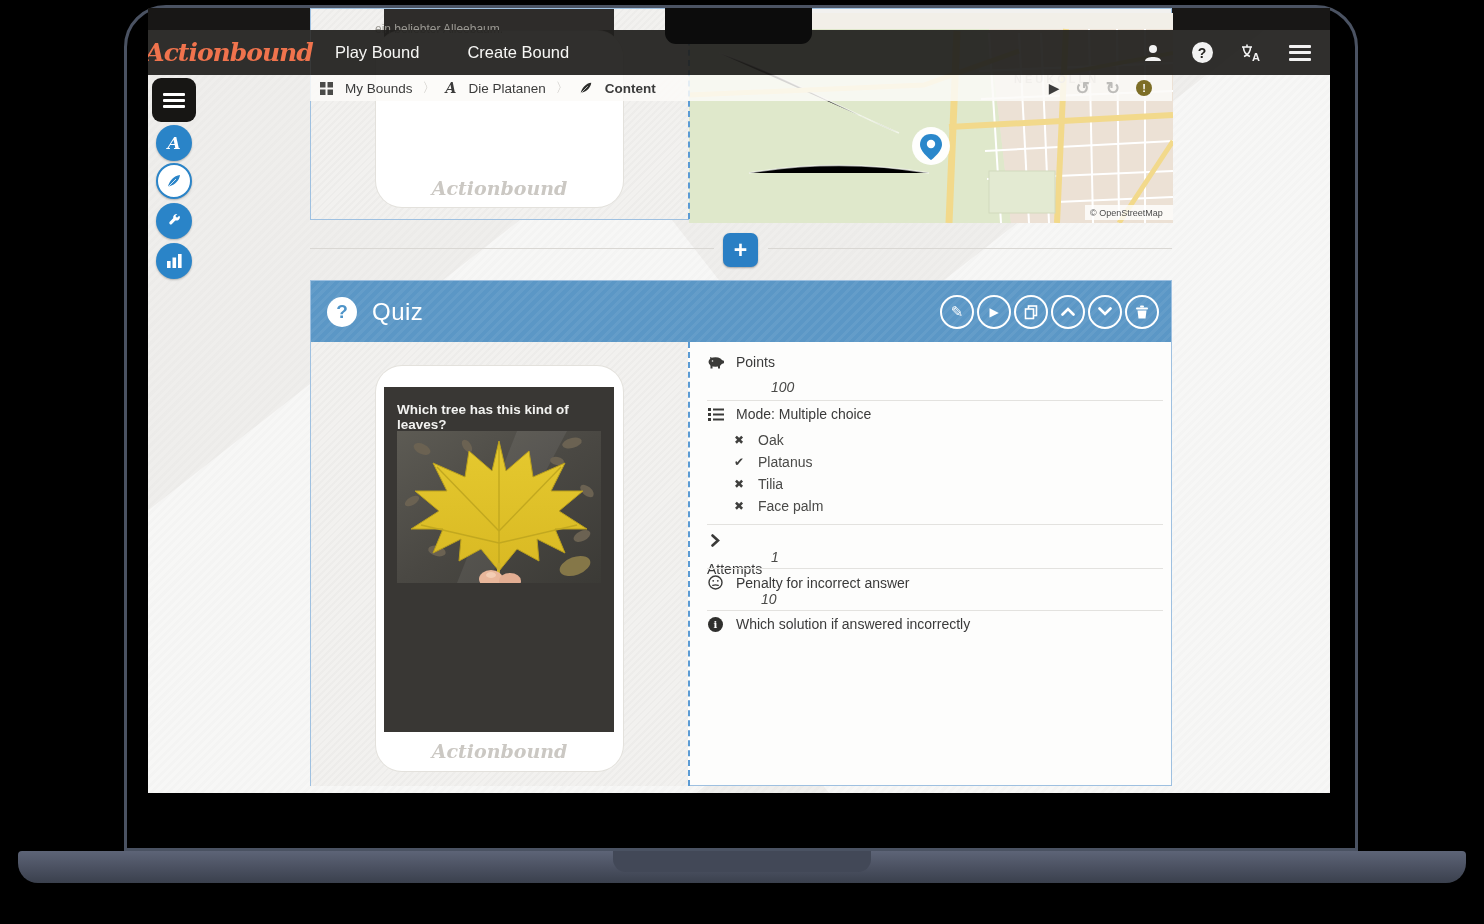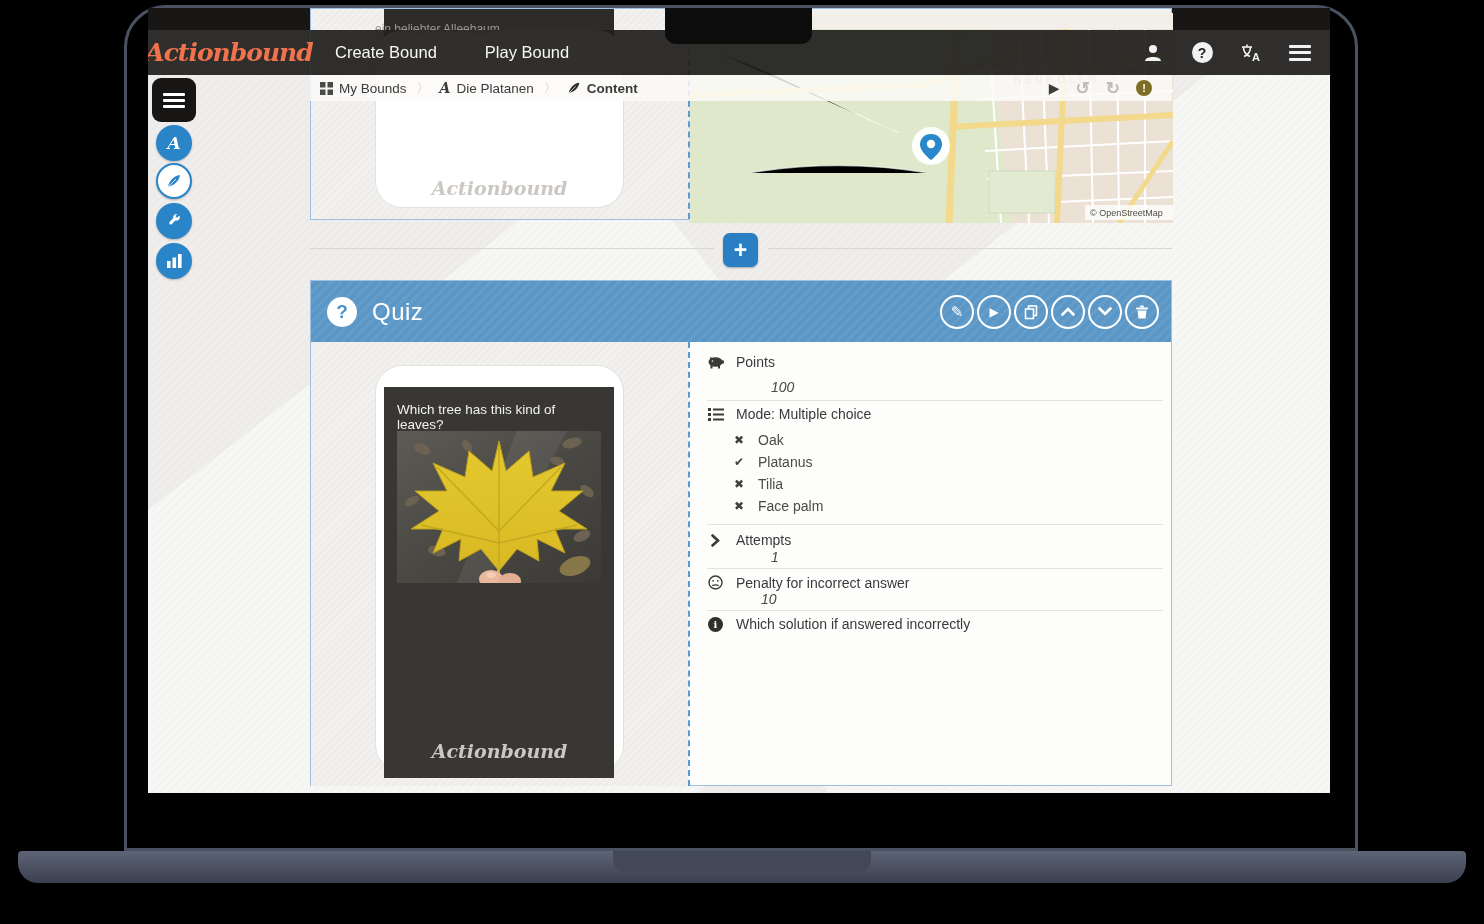--- a/index.html
+++ b/index.html
@@ -50,21 +50,21 @@
   .side-menu-btn i{display:block;width:22px;height:3px;background:#fff;border-radius:1px;margin:3px 0;}
   .side-circ{left:8px;width:36px;height:36px;border-radius:50%;background:#2a84c8;z-index:7;
         display:flex;align-items:center;justify-content:center;cursor:pointer;box-sizing:border-box;
         box-shadow:0 1px 2px rgba(0,0,0,0.25);}
   .side-circ.active{background:#fff;border:2px solid #2a84c8;}
   .ab-a{font-family:"DejaVu Serif",serif;font-style:italic;font-weight:bold;font-size:17px;color:#fff;}
 
   
   .crumbbar{left:162px;top:67px;width:862px;height:26px;background:rgba(251,250,248,0.85);
         display:flex;align-items:center;z-index:6;font-size:13.5px;color:#3b3b3b;}
-  .crumb{display:flex;align-items:center;gap:6px;padding:0 10px;cursor:pointer;}
+  .crumb{display:flex;align-items:center;gap:12px;padding:0 10px;cursor:pointer;}
   .crumb.bold{font-weight:bold;}
   .crumb-sep{color:#c8c6c2;font-size:13px;}
   .toolbar{margin-left:auto;display:flex;align-items:center;gap:16px;padding-right:20px;}
   .tb-ico{cursor:pointer;display:flex;align-items:center;justify-content:center;}
   .tb-play{color:#3c3c3c;font-size:14px;}
   .tb-undo,.tb-redo{color:#bdbcb9;font-size:17px;font-weight:bold;}
   .tb-warn{width:16px;height:16px;border-radius:50%;background:#7d6e26;color:#fff;
         font-size:11px;font-weight:bold;display:flex;align-items:center;justify-content:center;}
 
   
@@ -97,21 +97,21 @@
   .q-title{color:#fff;font-size:24px;font-weight:300;margin-left:15px;letter-spacing:0.5px;}
   .q-actions{margin-left:auto;display:flex;gap:3px;padding-right:12px;}
   .q-btn{width:34px;height:34px;border-radius:50%;border:2px solid #fff;box-sizing:border-box;
        display:flex;align-items:center;justify-content:center;color:#fff;cursor:pointer;}
   .q-body{position:absolute;left:0;top:61px;width:100%;height:444px;}
   .q-left{position:absolute;left:0;top:0;width:377px;height:100%;background:#f2f1ef;}
   .q-left::after{content:"";position:absolute;inset:0;
        background:repeating-linear-gradient(135deg,rgba(0,0,0,0.018) 0 2px,transparent 2px 5px);}
   .ph2-frame{left:65px;top:24px;width:247px;height:405px;background:#fff;border-radius:26px;
        box-shadow:0 0 0 1px #e3e1dc;z-index:1;}
-  .ph2-screen{left:8px;top:21px;width:230px;height:391px;background:#393734;}
+  .ph2-screen{left:8px;top:21px;width:230px;height:345px;background:#393734;font-weight:bold;}
   .q-question{color:#f2f2f0;font-size:13.5px;padding:15px 13px 10px 13px;}
   .wm2{left:0;bottom:9px;width:247px;position:absolute;}
 
   
   .settings{position:absolute;left:378px;top:0;width:484px;height:100%;font-size:14px;color:#3a3a3a;}
   .srow{position:absolute;display:flex;align-items:flex-start;gap:12px;left:18px;}
   .sval{font-style:italic;color:#4a4a48;margin-left:35px;}
   .sdiv{position:absolute;left:18px;width:456px;height:1px;background:#e3e2df;}
   .opt{position:absolute;left:45px;display:flex;gap:10px;align-items:center;}
   .opt .mark{font-size:12px;color:#3f3f3d;width:14px;}
@@ -210,22 +210,22 @@
       </div>
       <div class="dash-div"></div>
     </div>
 
     <div class="abs scroll-text">ein beliebter Alleebaum.</div>
 
     <div class="abs navbar">
       <div class="logo-block">
         <span class="logo">Actionbound</span>
       </div>
+      <div class="nav-item">Play Bound</div>
       <div class="nav-item">Create Bound</div>
-      <div class="nav-item">Play Bound</div>
       <div class="nav-right">
         <div class="nav-ico">
           <svg width="20" height="20" viewBox="0 0 20 20">
             <circle cx="10" cy="6" r="4" fill="#f2f2f2"></circle>
             <path d="M2,18 C2,12.5 18,12.5 18,18 Z" fill="#f2f2f2"></path>
           </svg>
         </div>
         <div class="nav-ico">
           <div class="help-circle">?</div>
         </div>
@@ -448,21 +448,21 @@
           <div class="opt" style="top:134px;">
             <span class="mark">✖</span>
             <span class="olabel">Tilia</span>
           </div>
           <div class="opt" style="top:156px;">
             <span class="mark">✖</span>
             <span class="olabel">Face palm</span>
           </div>
           <div class="sdiv" style="top:182px;"></div>
 
-          <div class="srow" style="top:190px;">
+          <div class="srow" style="top:190px;flex-direction:column;">
             <span class="icon16">
               <svg width="9" height="13" viewBox="0 0 9 13">
                 <polyline points="1.5,1.5 7,6.5 1.5,11.5" fill="none" stroke="#3a3a38" stroke-width="2.6" stroke-linecap="round"></polyline>
               </svg>
             </span>
             <span>Attempts</span>
           </div>
           <div class="abs sval" style="left:47px;top:207px;">1</div>
           <div class="sdiv" style="top:226px;"></div>
 

